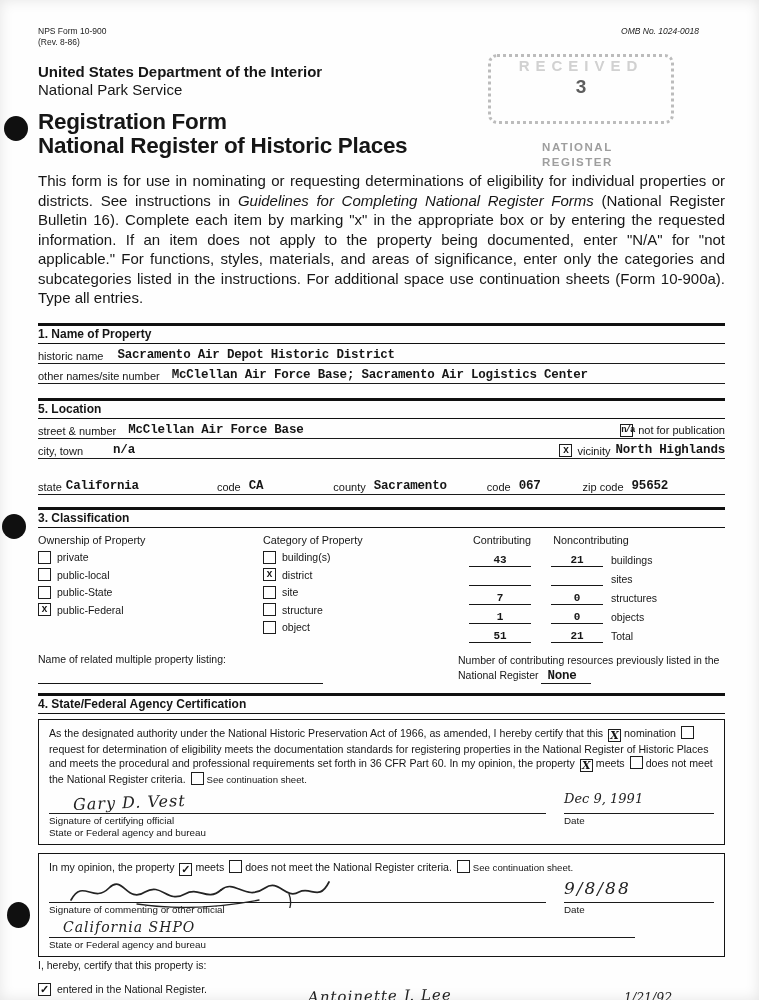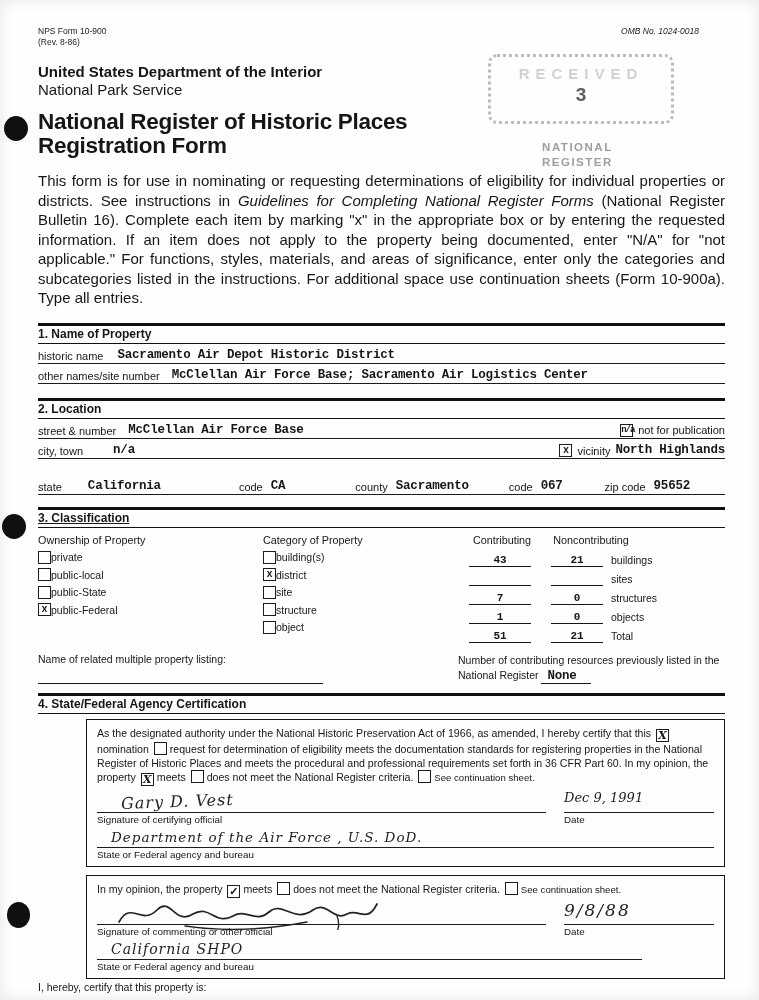--- a/index.html
+++ b/index.html
@@ -13,21 +13,21 @@
 
   
   .meta-row{display:flex;justify-content:space-between;font-size:8.5px;line-height:1.25;color:#222;}
   .dept{margin-top:16px;font-size:15px;font-weight:bold;line-height:1.15;}
   .dept .sub{font-weight:normal;}
   .form-title{margin-top:12px;font-size:22.5px;font-weight:bold;line-height:1.06;letter-spacing:-0.3px;}
 
   
   .stamp{position:absolute;left:488px;top:54px;width:180px;height:64px;border:3px dotted #bcbcbc;
          border-radius:9px;filter:blur(0.5px);color:#ababab;text-align:center;}
-  .stamp-word{margin-top:8px;font-size:15px;font-weight:bold;letter-spacing:6px;opacity:.55;}
+  .stamp-word{margin-top:0;font-size:15px;font-weight:bold;letter-spacing:6px;opacity:.55;}
   .stamp-num{font-size:19px;font-weight:bold;color:#5d5d5d;margin-top:2px;}
   .stamp-nr{position:absolute;left:542px;top:140px;font-size:11.5px;font-weight:bold;letter-spacing:1.5px;
             color:#9e9e9e;filter:blur(0.4px);line-height:1.3;text-align:center;}
 
   .instructions{margin-top:14px;font-size:15px;line-height:1.3;text-align:justify;}
   .instructions i{font-style:italic;}
 
   
   .sec-head{margin-top:9px;border-top:3px solid #101010;border-bottom:1.2px solid #101010;
             font-size:12px;font-weight:bold;padding:1px 0 2px 0;}
@@ -46,37 +46,37 @@
   .cb .mk.hand-mk{font-family:"DejaVu Serif",serif;font-style:italic;font-size:11px;}
   .cb .mk.check{font-size:11px;}
   .cb .mk.na{font-family:"Liberation Mono",monospace;font-size:9px;letter-spacing:-1px;}
 
   
   .class-cols{display:flex;margin-top:6px;font-size:10.5px;}
   .col-own{width:225px;}
   .col-cat{width:198px;}
   .col-res{flex:1;}
   .col-title{font-size:10.8px;margin-bottom:5px;}
-  .opt{display:flex;align-items:center;gap:0;margin-bottom:4.5px;}
+  .opt{display:flex;align-items:center;gap:6px;margin-bottom:4.5px;}
   .res-heads{display:flex;font-size:10.8px;margin-bottom:2px;}
   .res-heads .h1{width:82px;text-align:center;}
   .res-heads .h2{width:96px;text-align:center;}
   .res-row{display:flex;align-items:flex-end;height:19px;}
   .res-num{width:62px;margin:0 20px 0 8px;text-align:center;border-bottom:1.4px solid #161616;}
   .res-num2{width:52px;margin-right:8px;text-align:center;border-bottom:1.4px solid #161616;}
   .res-num .typed,.res-num2 .typed{font-size:11px;}
   .res-lbl{font-size:10.5px;padding-bottom:1px;}
 
   .related-row{display:flex;margin-top:10px;font-size:10.5px;}
   .related-left{width:420px;}
   .blank-underline{display:block;border-bottom:1.5px solid #161616;height:14px;}
   .related-right{flex:1;line-height:1.4;}
 
   
-  .cert-box{border:1.6px solid #141414;padding:6px 10px 6px 10px;margin-top:5px;margin-left:48px;}
+  .cert-box{border:1.6px solid #141414;padding:6px 10px 6px 10px;margin-top:5px;}
   .cert-text{font-size:10.6px;line-height:1.33;margin:0;}
   .cert-text .cb{margin:0 3px 0 2px;}
   .cert-small{font-size:9.6px;}
   .sigrow{display:flex;align-items:flex-end;gap:18px;margin-top:2px;}
   .sigline{flex:1;border-bottom:1.3px solid #1b1b1b;height:24px;position:relative;}
   .dateline{width:150px;border-bottom:1.3px solid #1b1b1b;height:24px;}
   .lblrow{display:flex;justify-content:space-between;font-size:9.8px;margin-top:1px;}
   .agencyline{border-bottom:1.3px solid #1b1b1b;margin-top:3px;height:19px;padding-left:14px;}
   .sub-label{font-size:9.8px;margin-top:1px;}
   .sig-hand{font-size:16px;letter-spacing:1px;transform:rotate(-2deg);display:inline-block;}
@@ -116,37 +116,37 @@
       </div>
       <div style="padding-right:26px;font-style:italic;">OMB No. 1024-0018</div>
     </div>
 
     <div class="dept">
       <div>United States Department of the Interior</div>
       <div class="sub">National Park Service</div>
     </div>
 
     <div class="form-title">
+      <div>Registration Form</div>
       <div>National Register of Historic Places</div>
-      <div>Registration Form</div>
     </div>
 
     <p class="instructions"><span>This form is for use in nominating or requesting determinations of eligibility for individual properties or districts. See instructions in </span><i>Guidelines for Completing National Register Forms</i><span> (National Register Bulletin 16). Complete each item by marking "x" in the appropriate box or by entering the requested information. If an item does not apply to the property being documented, enter "N/A" for "not applicable." For functions, styles, materials, and areas of significance, enter only the categories and subcategories listed in the instructions. For additional space use continuation sheets (Form 10-900a). Type all entries.</span></p>
 
     <div class="sec-head">1. Name of Property</div>
     <div class="frow">
       <span class="flabel">historic name</span>
       <span class="typed" style="margin-left:14px;">Sacramento Air Depot Historic District</span>
     </div>
     <div class="frow">
       <span class="flabel">other names/site number</span>
       <span class="typed" style="margin-left:12px;">McClellan Air Force Base; Sacramento Air Logistics Center</span>
     </div>
 
-    <div class="sec-head" style="margin-top:14px;">2. Location</div>
+    <div class="sec-head" style="margin-top:14px;">5. Location</div>
     <div class="frow">
       <span class="flabel">street &amp; number</span>
       <span class="typed" style="margin-left:12px;">McClellan Air Force Base</span>
       <span style="margin-left:auto;display:flex;align-items:center;gap:5px;">
         <span class="cb">
             <i class="mk na">n/a</i>
           </span>
         <span class="flabel">not for publication</span>
       </span>
     </div>
@@ -156,32 +156,32 @@
       <span style="margin-left:auto;display:flex;align-items:flex-end;gap:5px;">
         <span class="cb">
             <i class="mk" style="font-family:'Liberation Mono',monospace;font-weight:bold;">x</i>
           </span>
         <span class="flabel">vicinity</span>
         <span class="typed">North Highlands</span>
       </span>
     </div>
     <div class="frow">
       <span class="flabel">state</span>
-      <span class="typed" style="margin-left:26px;">California</span>
+      <span class="typed" style="margin-left:4px;">California</span>
       <span class="flabel" style="margin-left:78px;">code</span>
       <span class="typed" style="margin-left:8px;">CA</span>
       <span class="flabel" style="margin-left:70px;">county</span>
       <span class="typed" style="margin-left:8px;">Sacramento</span>
       <span class="flabel" style="margin-left:40px;">code</span>
       <span class="typed" style="margin-left:8px;margin-top:20px;">067</span>
       <span class="flabel" style="margin-left:42px;">zip code</span>
       <span class="typed" style="margin-left:8px;">95652</span>
     </div>
 
-    <div class="sec-head" style="margin-top:12px;text-decoration:underline;">3. Classification</div>
+    <div class="sec-head" style="margin-top:12px;">3. Classification</div>
     <div class="class-cols">
       <div class="col-own">
         <div class="col-title">Ownership of Property</div>
         <div class="opt">
           <span class="cb">
               <i class="mk"></i>
             </span>
           <span>private</span>
         </div>
         <div class="opt">
@@ -293,23 +293,20 @@
         <div class="sigline">
           <span class="hand sig-hand" style="position:absolute;left:24px;bottom:1px;">Gary D. Vest</span>
         </div>
         <div class="dateline">
           <span class="hand date-hand">Dec 9, 1991</span>
         </div>
       </div>
       <div class="lblrow">
         <span>Signature of certifying official</span>
         <span style="width:150px;">Date</span>
-      </div>
-      <div class="agencyline">
-        <span class="hand" style="font-size:13.5px;letter-spacing:1px;">Department of the Air Force ,  U.S. DoD.</span>
       </div>
       <div class="sub-label">State or Federal agency and bureau</div>
     </div>
 
     <div class="cert-box" style="margin-top:8px;">
       <p class="cert-text"><span>In my opinion, the property</span>
         <span class="cb"><i class="mk check">✓</i></span><span>meets</span>
         <span class="cb"></span><span>does not meet the National Register criteria.</span>
         <span class="cb"></span><span class="cert-small">See continuation sheet.</span>
       </p>

